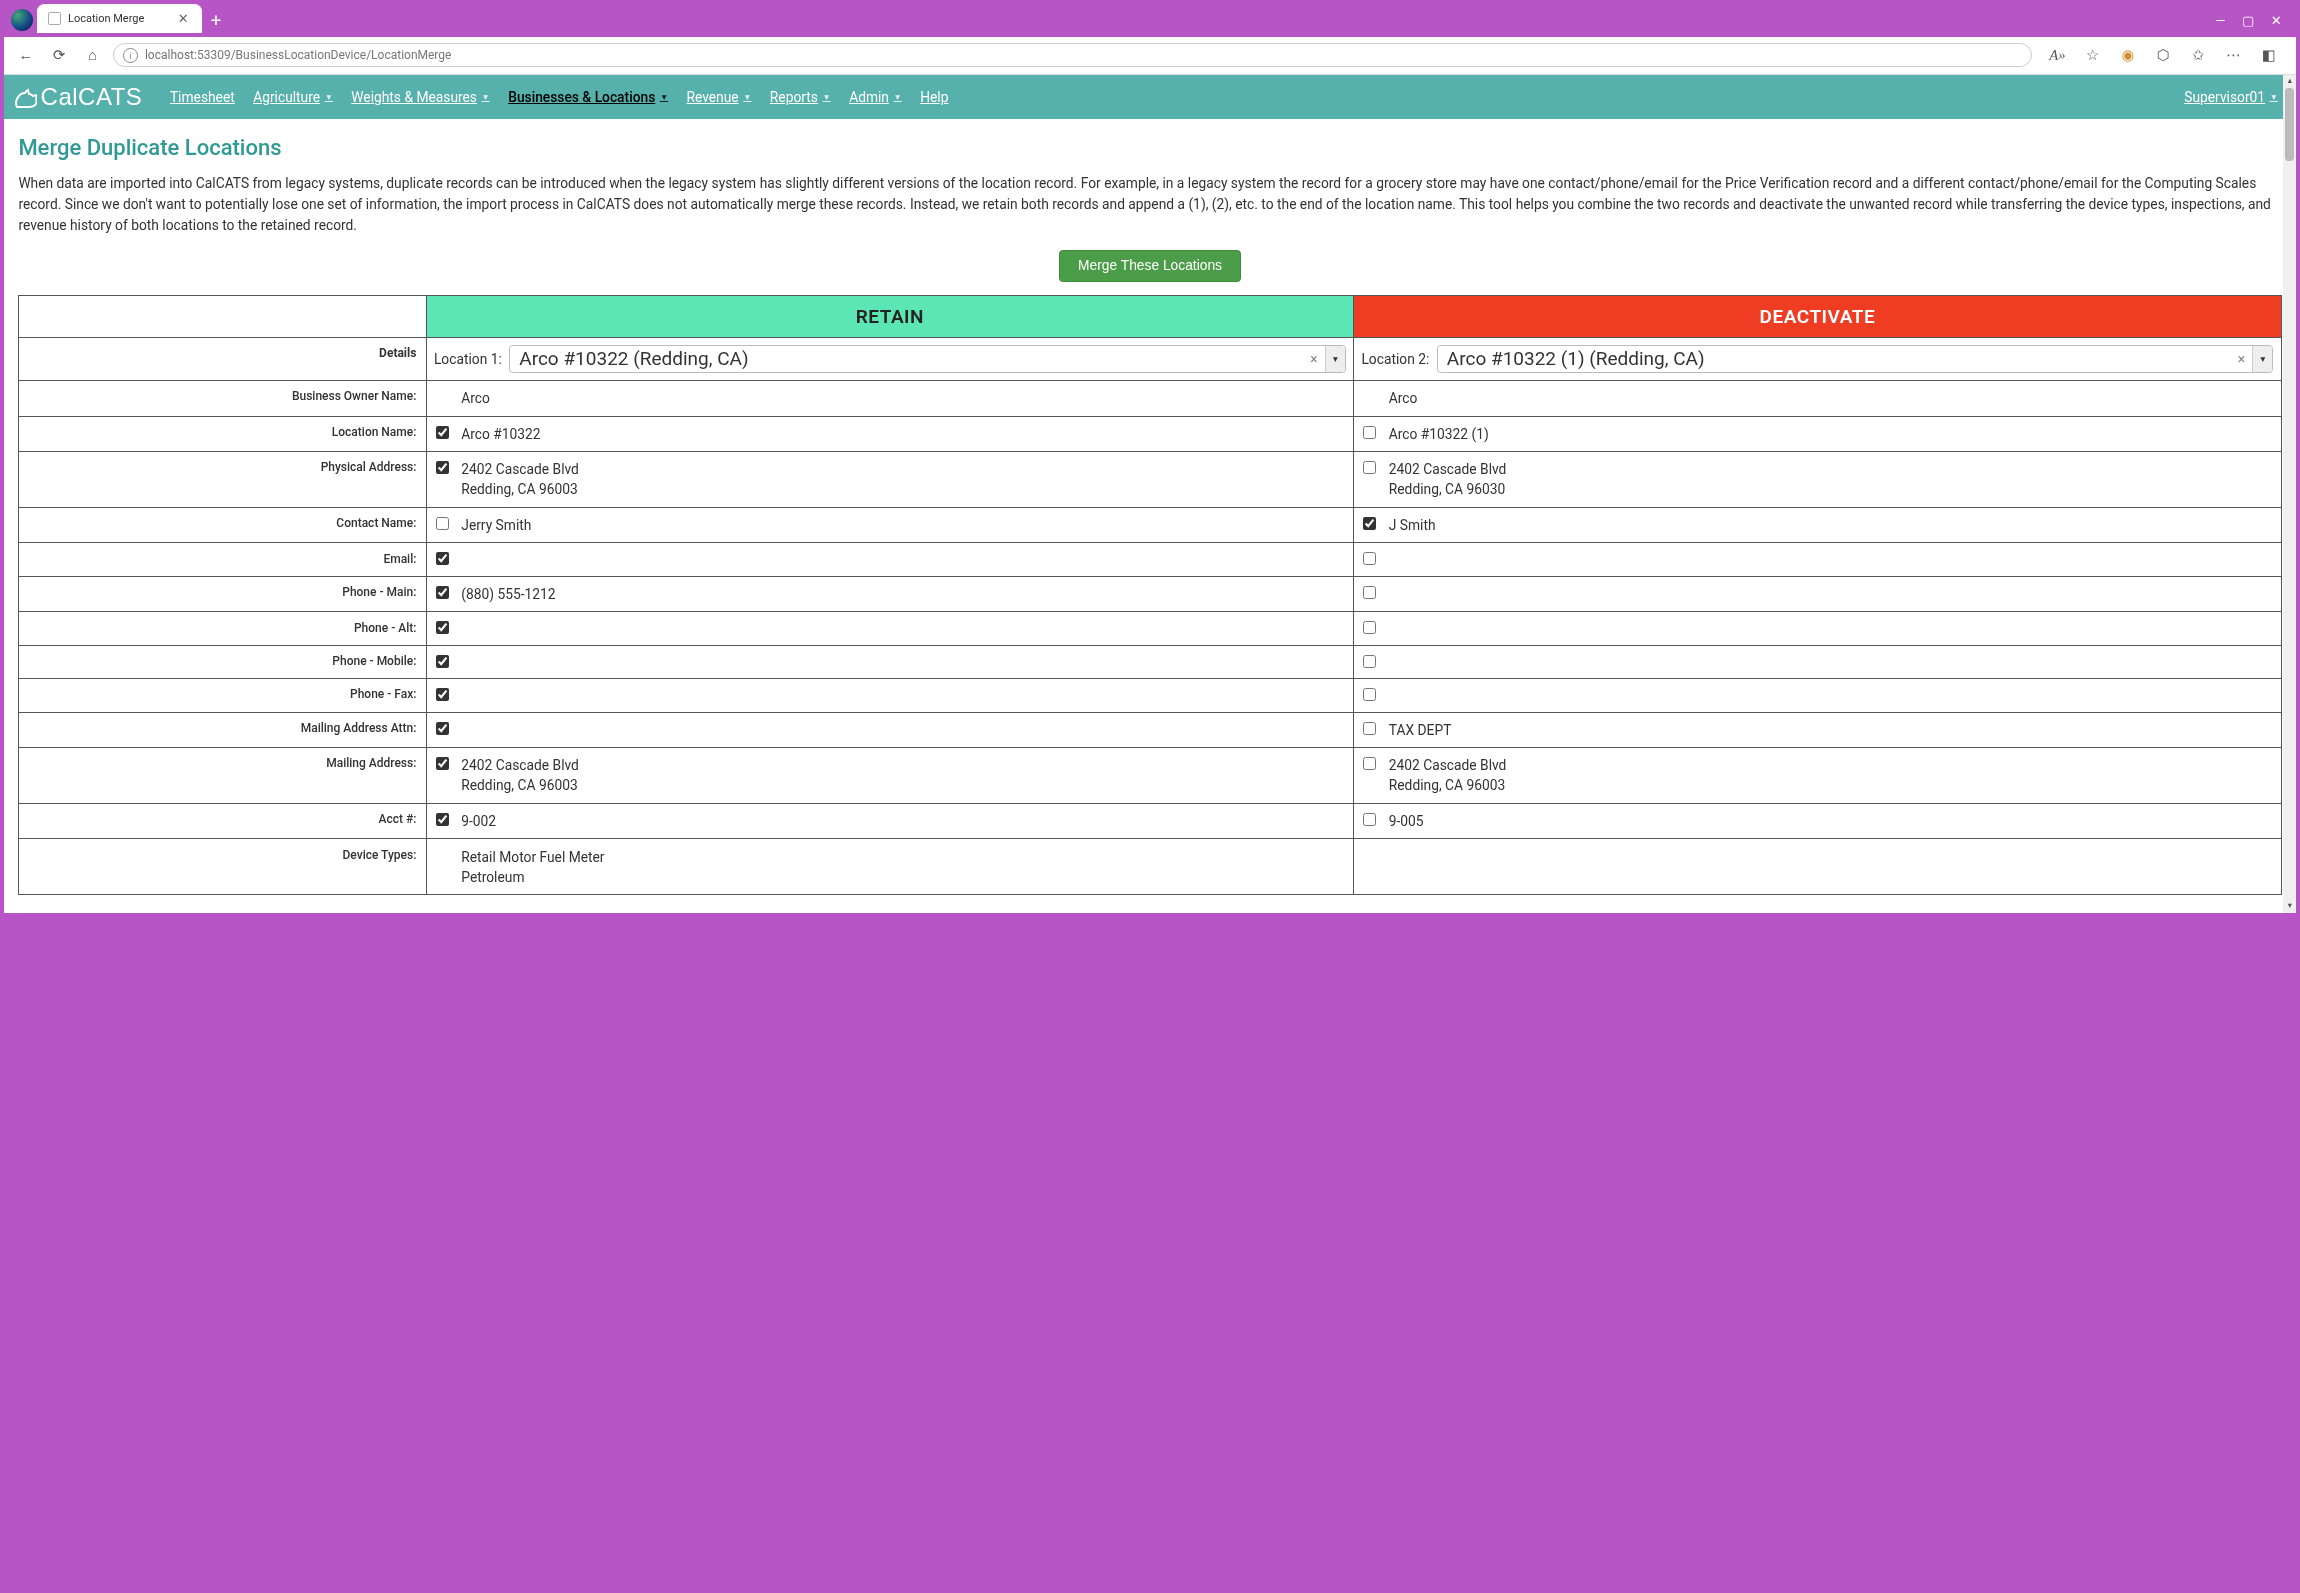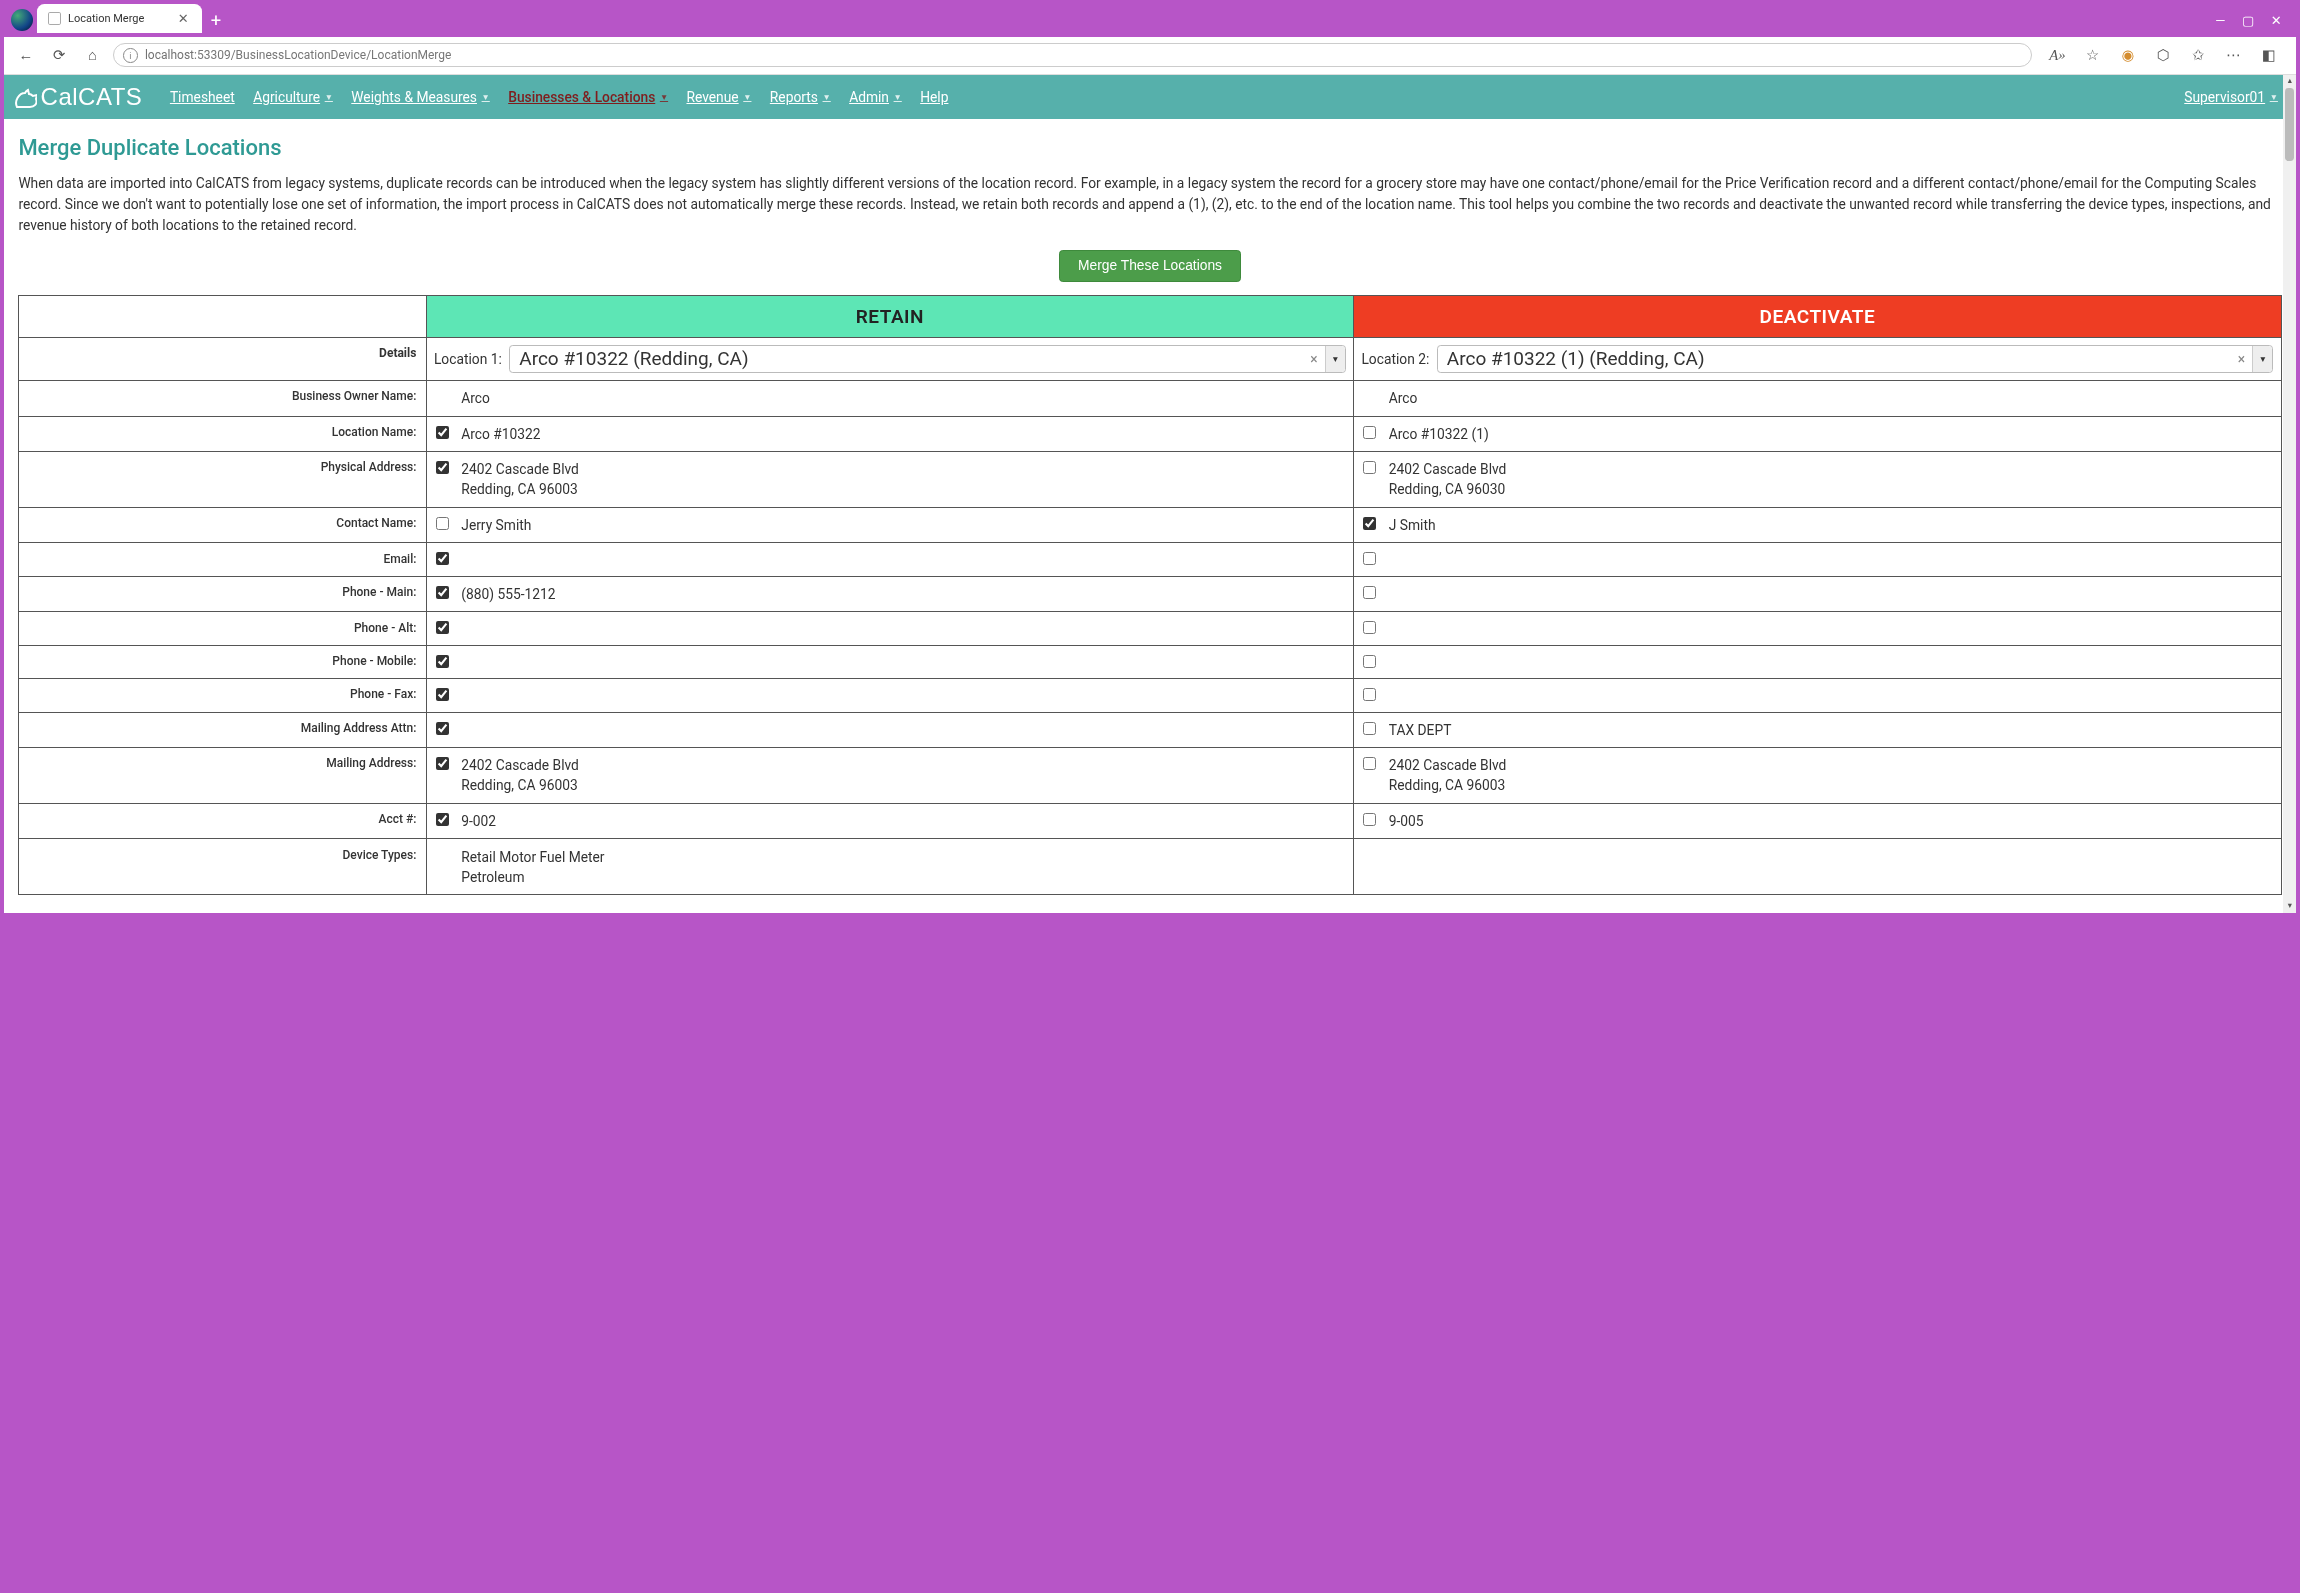--- a/index.html
+++ b/index.html
@@ -119,21 +119,21 @@
     .logo {
       font-size: 24px; font-weight: 300; letter-spacing: 0.5px;
       display:flex;align-items:flex-end; gap:3.7px; margin-right: 18.4px;
       font-family: Arial, sans-serif;
     }
     .logo svg { width: 24px; height: 24px; }
     .app-nav .menu-item {
       padding: 0 9.2px; height: 44px; display:flex;align-items:center;gap:4.6px;
       font-size: 13.8px; cursor: pointer; text-decoration: underline;
     }
-    .app-nav .menu-item.active { color: #7f1d1d; font-weight: 500; }
+    .app-nav .menu-item.active { color: #000000; font-weight: 500; }
     .caret { font-size: 8.3px; opacity: .8; }
     .app-nav .spacer { flex: 1; }
 
     .content {
       padding: 16.5px 14.7px 18.4px 14.7px;
     }
     h1.page-title {
       color: #2f9a94;
       font-size: 22px;
       font-weight: 500;

